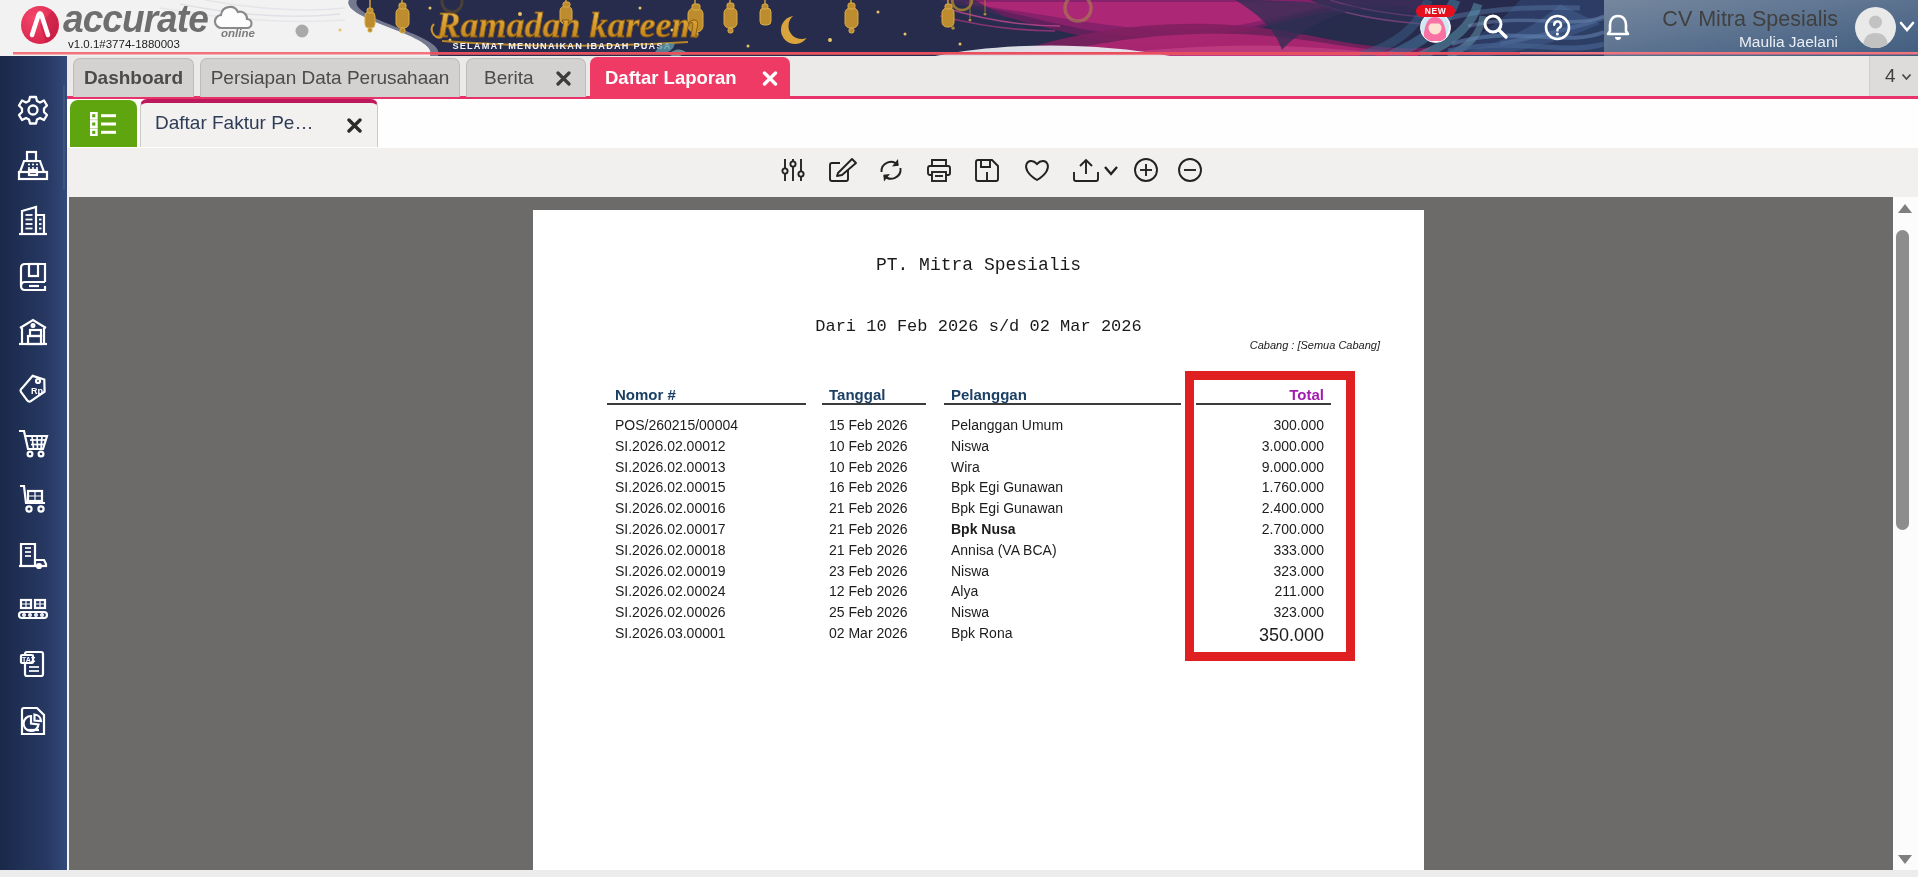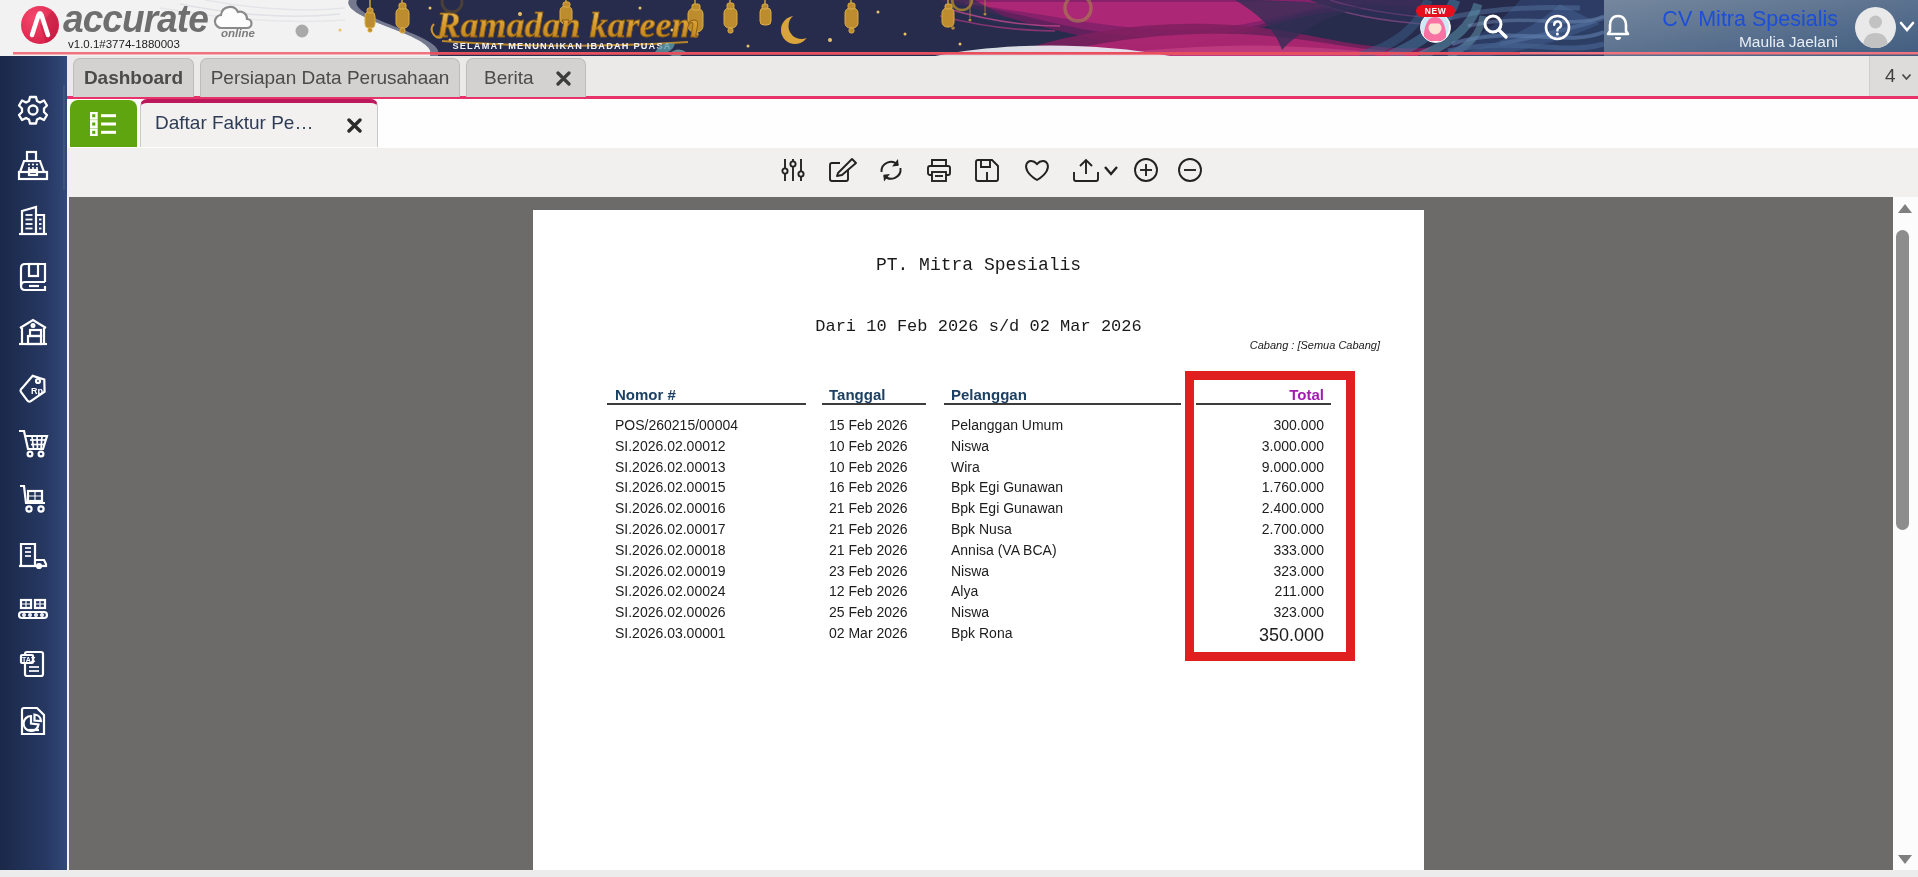--- a/index.html
+++ b/index.html
@@ -195,41 +195,47 @@
   </svg>
   <svg class="abs" style="left:1544px;top:14px;" width="27" height="27" viewBox="0 0 27 27">
     <circle cx="13.5" cy="13.5" r="11.5" fill="none" stroke="#fff" stroke-width="2.6"></circle>
     <path d="M10.2,10.8 a3.4,3.4 0 1 1 4.6,3.2 q-1.4,0.6 -1.4,2.4" fill="none" stroke="#fff" stroke-width="2.4" stroke-linecap="round"></path>
     <circle cx="13.4" cy="20" r="1.5" fill="#fff"></circle>
   </svg>
   <svg class="abs" style="left:1605px;top:13px;" width="26" height="29" viewBox="0 0 26 29">
     <path d="M13,3 C7.5,3 5,7.5 5,12 L5,18 L3,21 L23,21 L21,18 L21,12 C21,7.5 18.5,3 13,3 Z" fill="none" stroke="#fff" stroke-width="2.6" stroke-linejoin="round"></path>
     <path d="M10,24 a3,3 0 0 0 6,0" fill="#fff"></path>
   </svg>
-  <div class="abs" style="left:1638px;top:7px;width:200px;text-align:right;font-size:21.5px;color:#1d4ed8;white-space:nowrap;">CV Mitra Spesialis</div>
+  <div class="abs" style="left:1638px;top:7px;width:200px;text-align:right;font-size:21.5px;color:#404040;white-space:nowrap;">CV Mitra Spesialis</div>
   <div class="abs" style="left:1688px;top:33px;width:150px;text-align:right;font-size:15.5px;color:#e9edf3;white-space:nowrap;">Maulia Jaelani</div>
   <div class="abs" style="left:1855px;top:7px;width:41px;height:41px;border-radius:50%;background:#e9e9e9;overflow:hidden;">
     <svg width="41" height="41">
         <circle cx="20.5" cy="15" r="6.5" fill="#c2c2c2"></circle>
         <path d="M8,41 Q8,26 20.5,26 Q33,26 33,41 Z" fill="#c2c2c2"></path>
       </svg>
   </div>
   <svg class="abs" style="left:1899px;top:21px;" width="16" height="12" viewBox="0 0 16 12">
     <path d="M2,2 L8,9 L14,2" fill="none" stroke="#fff" stroke-width="2.6" stroke-linecap="round"></path>
   </svg>
 </div>
 
 <div class="abs" id="tabbar" style="left:67px;top:56px;width:1851px;height:43px;background:#ebeae9;">
   <div class="abs" style="left:0;bottom:0;width:1851px;height:3px;background:#e8336a;"></div>
   <div class="abs tab" style="left:6px;bottom:2px;width:121px;height:39px;background:#d3d2d1;border:1px solid #bdbcbb;border-bottom:none;border-radius:7px 7px 0 0;color:#4b4b4b;font-size:19px;text-align:center;line-height:38px;font-weight:bold;">Dashboard</div>
   <div class="abs tab" style="left:133px;bottom:2px;width:260px;height:39px;background:#d3d2d1;border:1px solid #bdbcbb;border-bottom:none;border-radius:7px 7px 0 0;color:#4b4b4b;font-size:19px;text-align:center;line-height:38px;">Persiapan Data Perusahaan</div>
   <div class="abs tab" style="left:399px;bottom:2px;width:120px;height:39px;background:#d3d2d1;border:1px solid #bdbcbb;border-bottom:none;border-radius:7px 7px 0 0;color:#4b4b4b;font-size:19px;line-height:38px;">
     <span style="margin-left:17px;">Berita</span>
     <svg style="position:absolute;right:14px;top:12px;" width="15" height="15" viewBox="0 0 15 15">
         <path d="M2,2 L13,13 M13,2 L2,13" stroke="#3c3c3c" stroke-width="3.2" stroke-linecap="round"></path>
+      </svg>
+  </div>
+  <div class="abs tab" style="left:523px;bottom:0px;width:200px;height:42px;background:#ee3a64;border-radius:7px 7px 0 0;color:#fff;font-size:18.5px;font-weight:bold;line-height:41px;">
+    <span style="margin-left:15px;">Daftar Laporan</span>
+    <svg style="position:absolute;right:12px;top:14px;" width="16" height="15" viewBox="0 0 15 15">
+        <path d="M2,2 L13,13 M13,2 L2,13" stroke="#fff" stroke-width="3.4" stroke-linecap="round"></path>
       </svg>
   </div>
   <div class="abs" style="right:0;top:0;width:49px;height:40px;background:#dddcda;border-left:1px solid #cfcecc;color:#3f3f3f;font-size:19px;line-height:40px;">
     <span style="margin-left:15px;">4</span>
     <svg style="position:absolute;right:6px;top:17px;" width="11" height="8" viewBox="0 0 11 8">
         <path d="M1.5,1.5 L5.5,6 L9.5,1.5" fill="none" stroke="#4a4a4a" stroke-width="1.8"></path>
       </svg>
   </div>
 </div>
 
@@ -348,21 +354,21 @@
     <div class="abs" style="left:82px;top:269.4px;font-size:14px;color:#1c1c1c;">SI.2026.02.00015</div>
     <div class="abs" style="left:296px;top:269.4px;font-size:14px;color:#1c1c1c;">16 Feb 2026</div>
     <div class="abs" style="left:418px;top:269.4px;font-size:14px;color:#1c1c1c;">Bpk Egi Gunawan</div>
     <div class="abs" style="left:656px;top:269.4px;width:135px;text-align:right;font-size:14px;color:#1c1c1c;">1.760.000</div>
     <div class="abs" style="left:82px;top:290.2px;font-size:14px;color:#1c1c1c;">SI.2026.02.00016</div>
     <div class="abs" style="left:296px;top:290.2px;font-size:14px;color:#1c1c1c;">21 Feb 2026</div>
     <div class="abs" style="left:418px;top:290.2px;font-size:14px;color:#1c1c1c;">Bpk Egi Gunawan</div>
     <div class="abs" style="left:656px;top:290.2px;width:135px;text-align:right;font-size:14px;color:#1c1c1c;">2.400.000</div>
     <div class="abs" style="left:82px;top:311.0px;font-size:14px;color:#1c1c1c;">SI.2026.02.00017</div>
     <div class="abs" style="left:296px;top:311.0px;font-size:14px;color:#1c1c1c;">21 Feb 2026</div>
-    <div class="abs" style="left:418px;top:311.0px;font-size:14px;color:#1c1c1c;">Bpk Nusa</div>
+    <div class="abs" style="left:418px;top:311.0px;font-size:14px;color:#1c1c1c;font-weight:bold;">Bpk Nusa</div>
     <div class="abs" style="left:656px;top:311.0px;width:135px;text-align:right;font-size:14px;color:#1c1c1c;">2.700.000</div>
     <div class="abs" style="left:82px;top:331.8px;font-size:14px;color:#1c1c1c;">SI.2026.02.00018</div>
     <div class="abs" style="left:296px;top:331.8px;font-size:14px;color:#1c1c1c;">21 Feb 2026</div>
     <div class="abs" style="left:418px;top:331.8px;font-size:14px;color:#1c1c1c;">Annisa (VA BCA)</div>
     <div class="abs" style="left:656px;top:331.8px;width:135px;text-align:right;font-size:14px;color:#1c1c1c;">333.000</div>
     <div class="abs" style="left:82px;top:352.6px;font-size:14px;color:#1c1c1c;">SI.2026.02.00019</div>
     <div class="abs" style="left:296px;top:352.6px;font-size:14px;color:#1c1c1c;">23 Feb 2026</div>
     <div class="abs" style="left:418px;top:352.6px;font-size:14px;color:#1c1c1c;">Niswa</div>
     <div class="abs" style="left:656px;top:352.6px;width:135px;text-align:right;font-size:14px;color:#1c1c1c;">323.000</div>
     <div class="abs" style="left:82px;top:373.4px;font-size:14px;color:#1c1c1c;">SI.2026.02.00024</div>

